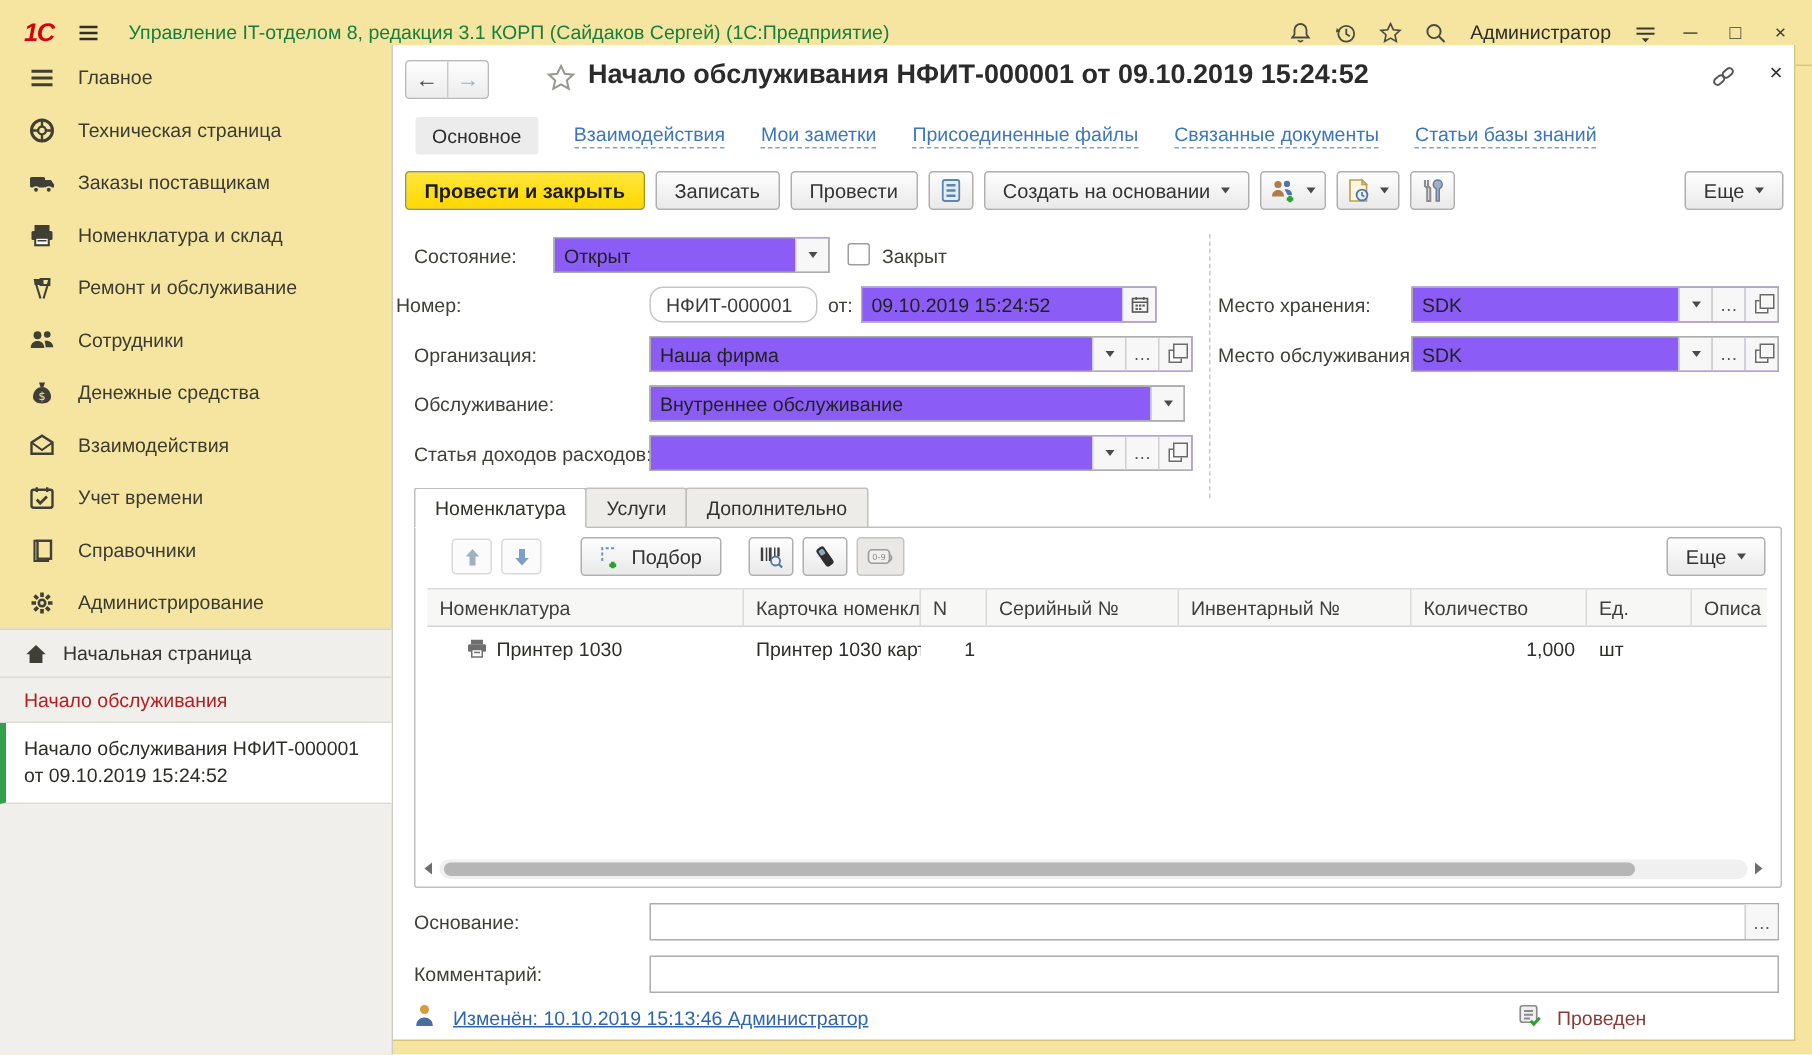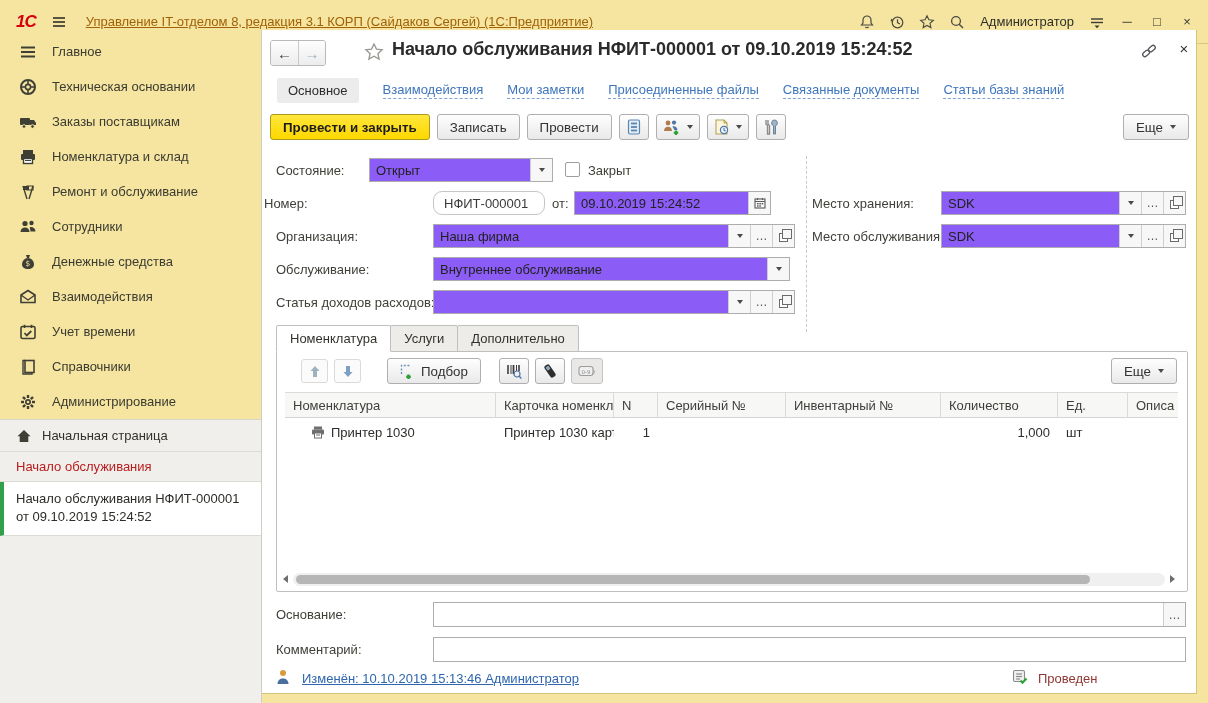--- a/index.html
+++ b/index.html
@@ -12,21 +12,21 @@
   svg { display:block; }
 
   
   .titlebar {
     position:absolute; left:0; top:0; width:1208px; height:44px;
     background:#F5E5A0; border-bottom:1px solid #D9C77C;
     display:flex; align-items:center; padding:0 8px;
   }
   .logo { color:#D6000F; font-weight:bold; font-style:italic; font-size:17px; margin:0 10px 0 8px; letter-spacing:-1px; }
   .tb-btn { width:26px; height:24px; display:flex; align-items:center; justify-content:center; cursor:default; }
-  .tb-title { margin-left:14px; color:#a16207; white-space:nowrap;text-decoration:underline; }
+  .tb-title { margin-left:14px; color:#15803d; white-space:nowrap; }
   .tb-right { margin-left:auto; display:flex; align-items:center; gap:4px; }
   .tb-user { margin:0 6px; color:#2E2E28; }
   .tb-win { width:26px; height:24px; display:flex; align-items:center; justify-content:center; color:#3A3A34; font-size:13px; }
 
   
   .sidebar { position:absolute; left:0; top:30px; width:262px; bottom:0; background:#F5E5A0; border-right:1px solid #CDCDC4; }
   .side-menu { padding-top:4px; }
   .side-item { height:35px; display:flex; align-items:center; padding-left:19px; gap:15px; color:#3B3B31; cursor:default; }
   .side-item .ic { width:18px; height:18px; flex:0 0 18px; }
   .side-bottom { position:absolute; left:0; right:0; top:389px; bottom:0; background:#F0EFEC; border-top:1px solid #D8D5CB; }
@@ -182,21 +182,21 @@
             <circle cx="9" cy="9" r="7" fill="none" stroke="#3F3F36" stroke-width="2"></circle>
             <circle cx="9" cy="9" r="2.6" fill="none" stroke="#3F3F36" stroke-width="1.6"></circle>
             <g stroke="#3F3F36" stroke-width="1.6">
               <line x1="9" y1="2" x2="9" y2="6.4"></line>
               <line x1="9" y1="11.6" x2="9" y2="16"></line>
               <line x1="2" y1="9" x2="6.4" y2="9"></line>
               <line x1="11.6" y1="9" x2="16" y2="9"></line>
             </g>
           </svg>
         </span>
-      <span>Техническая основании</span>
+      <span>Техническая страница</span>
     </div>
     <div class="side-item">
       <span class="ic">
           <svg width="18" height="18" viewBox="0 0 18 18">
             <rect x="1" y="5" width="10" height="7" rx="1" fill="#3F3F36"></rect>
             <path d="M11 7h4l2 3v2h-6z" fill="#3F3F36"></path>
             <circle cx="5" cy="13.5" r="1.8" fill="#3F3F36" stroke="#F5E5A0"></circle>
             <circle cx="13.5" cy="13.5" r="1.8" fill="#3F3F36" stroke="#F5E5A0"></circle>
           </svg>
         </span>
@@ -352,20 +352,24 @@
     <button class="btn">Провести</button>
     <button class="btn btn-icon">
       <svg width="14" height="16" viewBox="0 0 14 16">
           <rect x="1.5" y="1" width="11" height="14" rx="1.5" fill="#E3EDF7" stroke="#5B86B0" stroke-width="1.2"></rect>
           <g stroke="#5B86B0" stroke-width="1.8">
             <line x1="4" y1="4.5" x2="10" y2="4.5"></line>
             <line x1="4" y1="8" x2="10" y2="8"></line>
             <line x1="4" y1="11.5" x2="10" y2="11.5"></line>
           </g>
         </svg>
+    </button>
+    <button class="btn">
+      <span>Создать на основании</span>
+      <span class="tri-down"></span>
     </button>
     <button class="btn btn-icon">
       <svg width="17" height="16" viewBox="0 0 17 16">
           <circle cx="5" cy="4" r="2.4" fill="#B07B4E"></circle>
           <path d="M1 12c0-2.8 1.8-4.3 4-4.3s4 1.5 4 4.3z" fill="#B07B4E"></path>
           <circle cx="11" cy="3.6" r="2.1" fill="#4E76A8"></circle>
           <path d="M9.4 7.4c2.4-.7 5 .9 5 3.6h-3" fill="#4E76A8"></path>
           <g stroke="#2BA135" stroke-width="2.2">
             <line x1="13" y1="11.5" x2="13" y2="16"></line>
             <line x1="10.8" y1="13.7" x2="15.2" y2="13.7"></line>

